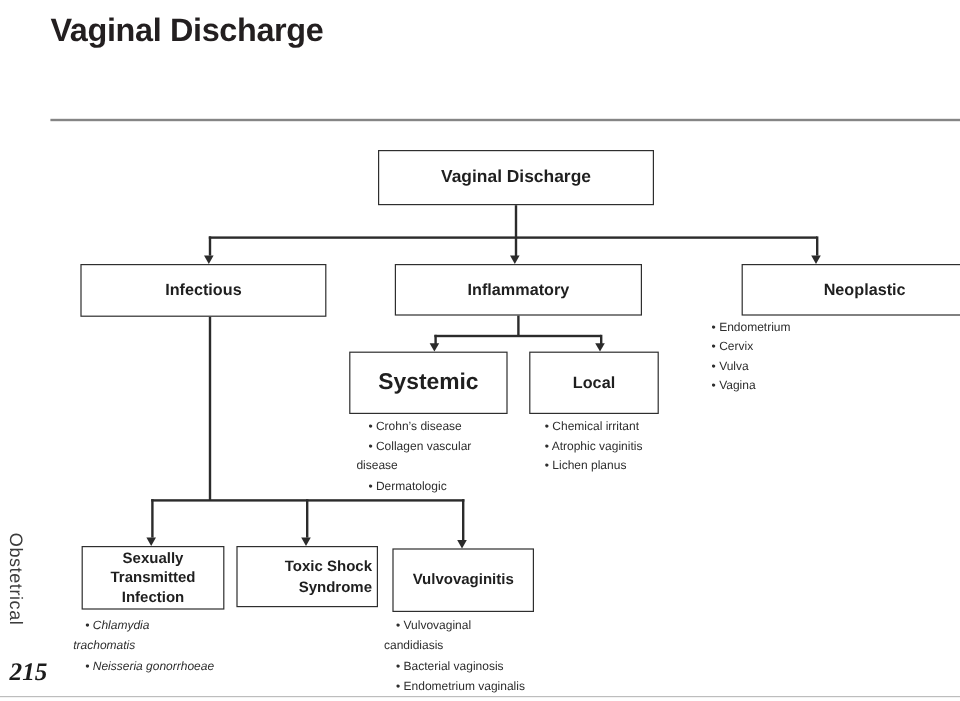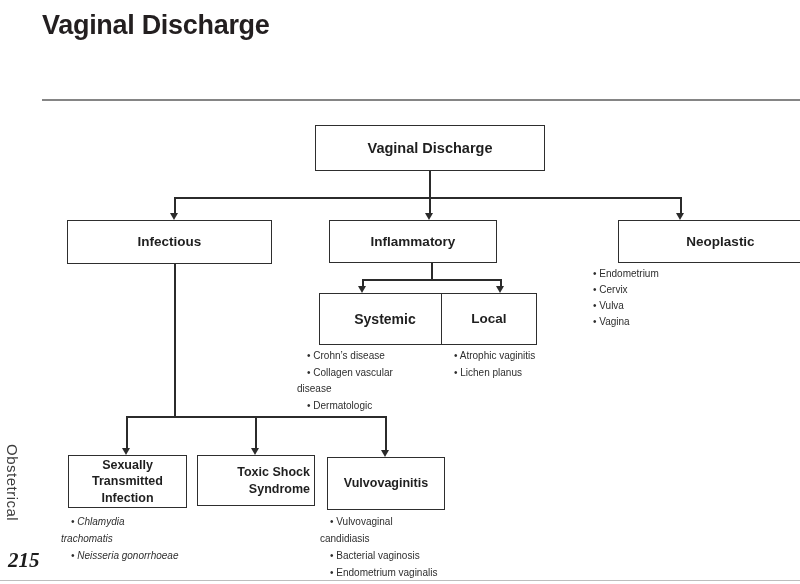--- a/index.html
+++ b/index.html
@@ -22,24 +22,24 @@
   
   .node {
     position:absolute; box-sizing:border-box;
     border:1.5px solid #2e2e2e; background:#ffffff;
     display:flex; align-items:center; justify-content:center;
     text-align:center; font-weight:bold; color:#1f1f1f;
     line-height:1.3; padding:2px 4px;
   }
   .node-root          { left:315px; top:125px; width:230px; height:46px; font-size:14.5px; }
   .node-infectious    { left:67px;  top:220px; width:205px; height:44px; font-size:13.5px; }
-  .node-inflammatory  { left:329px; top:220px; width:168px; height:43px; font-size:13.5px; }
+  .node-inflammatory  { left:329px; top:220px; width:206px; height:43px; font-size:13.5px; }
   .node-neoplastic    { left:578px; top:220px; width:205px; height:43px; font-size:13.5px;margin-left:40px; }
-  .node-systemic      { left:319px; top:293px; width:132px; height:52px; font-size:14px; }
-  .node-local         { left:441px; top:293px; width:96px; height:52px; font-size:13.5px; }
+  .node-systemic      { left:291px; top:293px; width:132px; height:52px; font-size:19px; }
+  .node-local         { left:441px; top:293px; width:108px; height:52px; font-size:13.5px; }
   .node-sti           { left:68px;  top:455px; width:119px; height:53px; font-size:12.5px; }
   .node-tss           { left:197px; top:455px; width:118px; height:51px; font-size:12.5px;text-align:right; }
   .node-vulvo         { left:327px; top:457px; width:118px; height:53px; font-size:12.5px; }
 
   
   .vline { position:absolute; width:1.5px; background:#2b2b2b; }
   .hline { position:absolute; height:1.5px; background:#2b2b2b; }
   .arrow {
     position:absolute; width:0; height:0;
     border-left:4.5px solid transparent; border-right:4.5px solid transparent;
@@ -114,20 +114,21 @@
       <div class="bullet-item">• Vulva</div>
       <div class="bullet-item">• Vagina</div>
     </div>
   <div class="bullets list-systemic">
       <div class="bullet-item">• Crohn’s disease</div>
       <div class="bullet-item">• Collagen vascular
 disease</div>
       <div class="bullet-item">• Dermatologic</div>
     </div>
   <div class="bullets list-local">
+      <div class="bullet-item">• Chemical irritant</div>
       <div class="bullet-item">• Atrophic vaginitis</div>
       <div class="bullet-item">• Lichen planus</div>
     </div>
   <div class="bullets list-sti">
       <div class="bullet-item">• Chlamydia
 trachomatis</div>
       <div class="bullet-item">• Neisseria gonorrhoeae</div>
     </div>
   <div class="bullets list-vulvo">
       <div class="bullet-item">• Vulvovaginal

